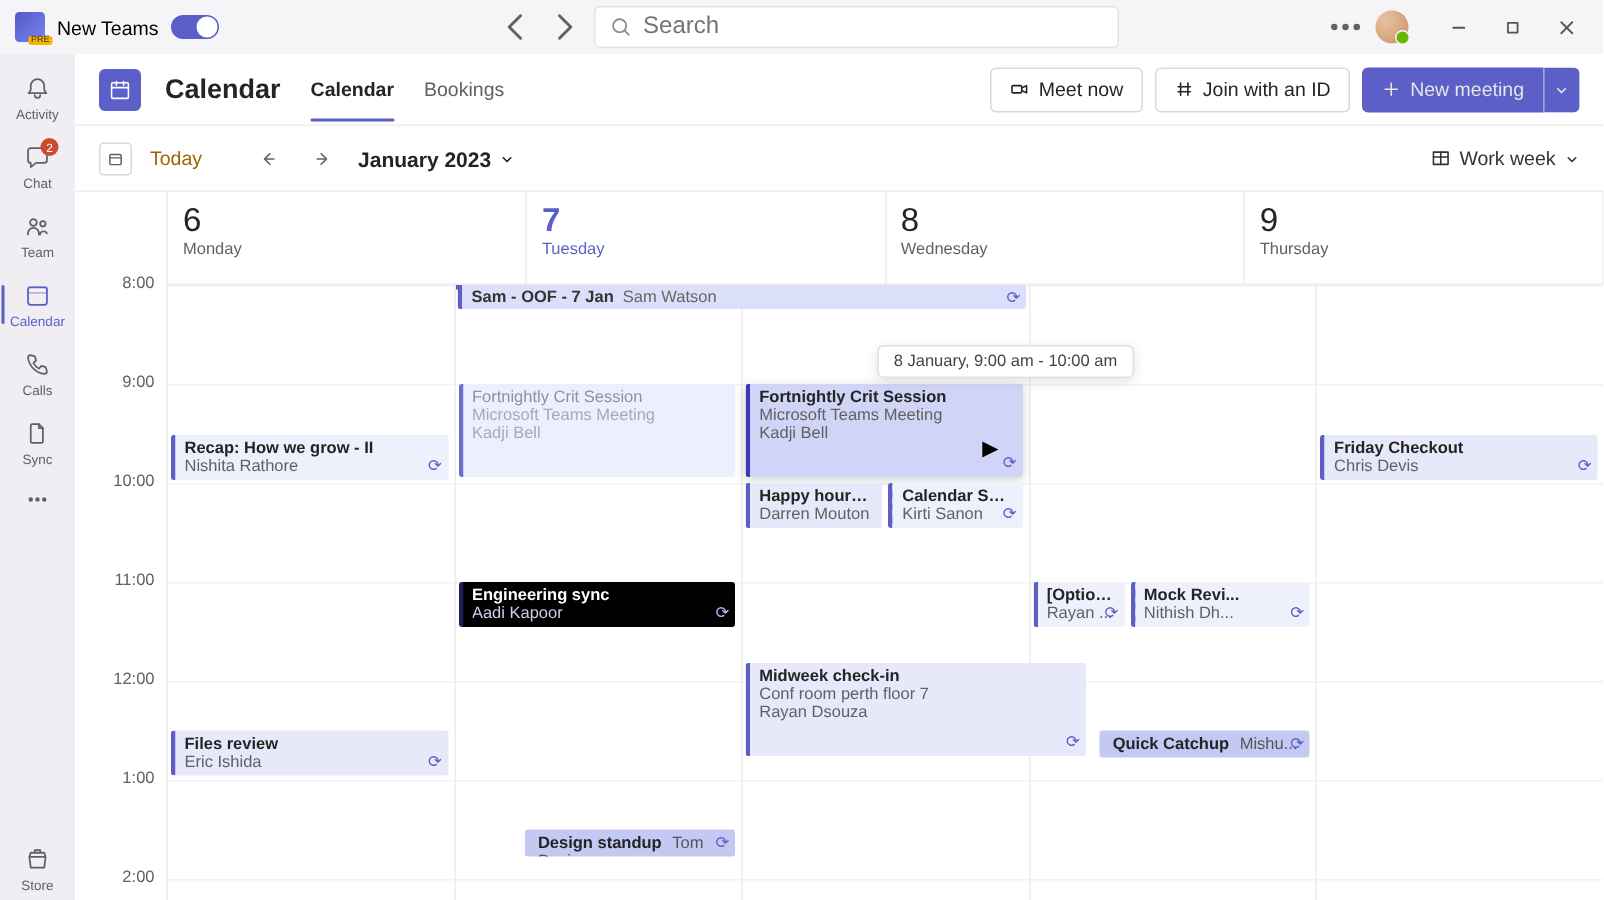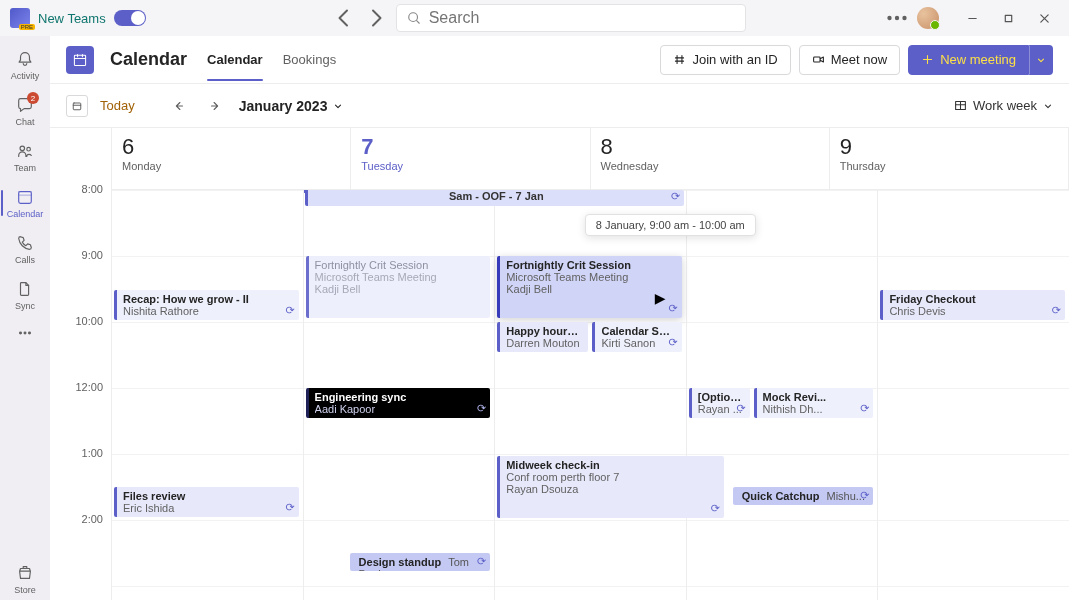--- a/index.html
+++ b/index.html
@@ -3,21 +3,21 @@
 <meta charset="utf-8">
 <style>
 * { box-sizing: border-box; margin: 0; padding: 0; font-family: "Segoe UI", -apple-system, sans-serif; }
 html, body { width: 1069px; height: 600px; overflow: hidden; background: #fff; }
 body { display: flex; flex-direction: column; }
 
 
 .titlebar { height: 36px; display: flex; align-items: center; padding: 0 10px; background: #f5f4f6; gap: 8px; }
 .titlebar .logo { width: 20px; height: 20px; background: linear-gradient(135deg,#5059c9,#7b83eb); border-radius: 3px; position: relative; }
 .titlebar .logo::after { content: 'PRE'; position: absolute; bottom: -2px; right: -5px; font-size: 6px; background: #f7b500; padding: 0 2px; border-radius: 2px; color:#333;}
-.newteams { font-size: 13px; color: #0f766e; }
+.newteams { font-size: 13px; color: #000000; }
 .toggle { width: 32px; height: 16px; background: #5b5fc7; border-radius: 8px; position: relative; }
 .toggle::after { content:''; position: absolute; right:1px; top:1px; width:14px; height:14px; background:#fff; border-radius:50%; }
 .navbtn { width: 24px; height: 24px; display:flex; align-items:center; justify-content:center; color:#616161; cursor:pointer; border-radius:4px;}
 .spacer { flex:1; }
 .searchwrap { flex:0 0 350px; height:28px; background:#fff; border-radius:4px; display:flex; align-items:center; padding:0 10px; gap:8px; color:#888; border:1px solid #e3e3e6;}
 .searchwrap input { border:none; outline:none; flex:1; font-size:16px; background:transparent; }
 .wincontrols { display:flex; gap:6px; margin-left:10px;}
 .wincontrols .winbtn { width:30px; height:30px; display:flex; align-items:center; justify-content:center; color:#555; cursor:pointer; }
 .avatar { width:22px; height:22px; border-radius:50%; background: radial-gradient(circle at 30% 30%, #e8c39e, #c89068); position:relative;}
 .avatar::after{content:'';position:absolute;bottom:-1px;right:-1px;width:8px;height:8px;background:#6bb700;border-radius:50%;border:1.5px solid #f5f4f6;}
@@ -39,21 +39,21 @@
 
 .apphdr { height:48px; display:flex; align-items:center; padding:0 16px; gap:16px; border-bottom:1px solid #ededee;}
 .calicon { width:28px; height:28px; background:#5b5fc7; border-radius:4px; display:flex; align-items:center; justify-content:center; color:#fff;}
 .apptitle { font-size:18px; font-weight:700; color:#242424;}
 .tabs { display:flex; gap:20px; margin-left:4px;}
 .tab { font-size:13px; color:#616161; padding:14px 0; cursor:pointer; position:relative;}
 .tab.active { color:#242424; font-weight:600;}
 .tab.active::after { content:''; position:absolute; left:0; right:0; bottom:0; height:2px; background:#5b5fc7; border-radius:1px;}
 .hdrbtns { display:flex; gap:8px; }
 .btn { height:30px; display:flex; align-items:center; gap:6px; padding:0 12px; border:1px solid #d9d9db; border-radius:4px; font-size:13px; color:#242424; cursor:pointer; background:#fff;}
-.btn.primary { background:#5b5fc7; color:#fde047; border-color:#5b5fc7;}
+.btn.primary { background:#5b5fc7; color:#e5e5e5; border-color:#5b5fc7;}
 .btn.split { border-left:1px solid rgba(255,255,255,0.3); padding:0 6px;}
 
 
 .toolbar { height:44px; display:flex; align-items:center; padding:0 16px; gap:12px; border-bottom:1px solid #ededee;}
 .toolbar .sq { width:22px; height:22px; border:1px solid #d9d9db; border-radius:3px; display:flex; align-items:center; justify-content:center; color:#616161; cursor:pointer;}
 .toolbar .today { font-size:13px; color:#a16207; cursor:pointer;}
 .toolbar .arrow { width:24px; height:24px; display:flex; align-items:center; justify-content:center; color:#616161; cursor:pointer; border-radius:4px;}
 .toolbar .monthlbl { font-size:14px; font-weight:700; color:#242424; display:flex; align-items:center; gap:6px; cursor:pointer;}
 .toolbar .viewpick { font-size:13px; color:#333; display:flex; align-items:center; gap:6px; cursor:pointer;justify-content:space-between;}
 
@@ -86,21 +86,21 @@
 .ev.dark .sub{ color:#cdd0ec;}
 .ev.flat { background:#c4c9f4; border-left:0; padding-left:9px;margin-left:44px;}
 .ev .rec { position:absolute; right:4px; bottom:3px; color:#5b5fc7; }
 .ev.dark .rec { color:#aeb3e8;}
 .ev.selected { background:#d0d4f7; border-left-color:#373ab9; box-shadow:0 2px 8px rgba(0,0,0,0.18);}
 .ev.half { right:50%;}
 
 .tooltip { position:absolute; background:#fff; border:1px solid #e1e1e1; border-radius:4px; padding:4px 10px; font-size:11px; color:#444; box-shadow:0 2px 8px rgba(0,0,0,0.12); pointer-events:none; white-space:nowrap;}
 .playcursor { position:absolute; color:#000; font-size:14px; pointer-events:none;}
 
-.adbar { position:absolute; top:0; height:16px; background:#dcdffa; border-left:3px solid #5b5fc7; font-size:11px; padding:0 6px; display:flex; align-items:center; gap:6px; color:#333; border-radius:2px; overflow:hidden; white-space:nowrap;flex-direction:column;}
+.adbar { position:absolute; top:0; height:16px; background:#dcdffa; border-left:3px solid #5b5fc7; font-size:11px; padding:0 6px; display:flex; align-items:center; gap:6px; color:#333; border-radius:2px; overflow:hidden; white-space:nowrap;}
 .adbar .rec { position:absolute; right:4px; color:#5b5fc7;}
 
 svg { stroke: currentColor; fill: none; stroke-width:1.3; stroke-linecap:round; stroke-linejoin:round;}
 </style>
 </head>
 <body>
 
 <div class="titlebar">
   <div class="logo"></div>
   <span class="newteams">New Teams</span>
@@ -238,30 +238,30 @@
         </div>
       <div class="apptitle">Calendar</div>
       <div class="tabs">
         <div class="tab active">Calendar</div>
         <div class="tab">Bookings</div>
       </div>
       <div class="spacer"></div>
       <div class="hdrbtns">
         <div class="btn">
           <svg viewBox="0 0 16 16" width="13">
-              <path d="M5 3v10M11 3v10M3 6h10M3 10h10"></path>
-            </svg>
-          <span>Join with an ID</span>
-        </div>
-        <div class="btn">
-          <svg viewBox="0 0 16 16" width="13">
               <rect x="2" y="5" width="8" height="6" rx="1"></rect>
               <path d="M10 7l4-2v6l-4-2"></path>
             </svg>
           <span>Meet now</span>
+        </div>
+        <div class="btn">
+          <svg viewBox="0 0 16 16" width="13">
+              <path d="M5 3v10M11 3v10M3 6h10M3 10h10"></path>
+            </svg>
+          <span>Join with an ID</span>
         </div>
         <div style="display:flex">
           <div class="btn primary" style="border-radius:4px 0 0 4px">
             <svg viewBox="0 0 16 16" width="13" stroke="#fff">
                 <path d="M8 3v10M3 8h10"></path>
               </svg>
             <span>New meeting</span>
           </div>
           <div class="btn primary split" style="border-radius:0 4px 4px 0">
             <svg viewBox="0 0 12 12" width="10" stroke="#fff">
@@ -308,20 +308,21 @@
             <path d="M3 5l3 3 3-3"></path>
           </svg>
       </div>
     </div>
 
     <div class="calwrap">
       <div class="times">
         <div class="slot">8:00</div>
         <div class="slot">9:00</div>
         <div class="slot">10:00</div>
+        <div class="slot">11:00</div>
         <div class="slot">12:00</div>
         <div class="slot">1:00</div>
         <div class="slot">2:00</div>
       </div>
 
       <div class="dayhdrs-grid">
         <div class="dayhdrs">
           <div class="dayhdr">
               <div class="num">6</div>
               <div class="name">Monday</div>
@@ -391,21 +392,21 @@
             </div>
             <div class="ev half" style="top:132px;height:30px;right:calc(50% + 2px)">
               <div class="title">Happy hours - on call</div>
               <div class="sub">Darren Mouton</div>
             </div>
             <div class="ev tent" style="top:132px;height:30px;left:calc(50% + 2px)">
               <div class="title">Calendar Sync</div>
               <div class="sub">Kirti Sanon</div>
               <span class="rec">⟳</span>
             </div>
-            <div class="ev" style="top:266px;height:62px;right:-20%">
+            <div class="ev" style="top:252px;height:62px;right:-20%">
               <div class="title">Midweek check-in</div>
               <div class="sub">Conf room perth floor 7</div>
               <div class="sub">Rayan Dsouza</div>
               <span class="rec">⟳</span>
             </div>
           </div>
 
           <div class="daycol">
             <div class="ev tent" style="top:198px;height:30px;right:calc(66% + 2px)">
               <div class="title">[Optional]...</div>
@@ -425,21 +426,21 @@
           </div>
 
           <div class="daycol" style="border-right:none">
             <div class="ev" style="top:100px;height:30px">
               <div class="title">Friday Checkout</div>
               <div class="sub">Chris Devis</div>
               <span class="rec">⟳</span>
             </div>
           </div>
 
-          <div class="tooltip" style="top:24px;left:calc(40% + 90px)">8 January, 9:00 am - 10:00 am</div>
+          <div class="tooltip" style="top:40px;left:calc(40% + 90px)">8 January, 9:00 am - 10:00 am</div>
           <div class="playcursor" style="top:100px;left:calc(40% + 160px)">▶</div>
         </div>
       </div>
 
       <div class="allday">
         <div class="adcell"></div>
         <div class="adcell" style="flex:2">
           <div class="adbar" style="left:2px;right:2px">
             <span style="font-weight:600">Sam - OOF - 7 Jan</span>
             <span style="color:#666">Sam Watson</span>

